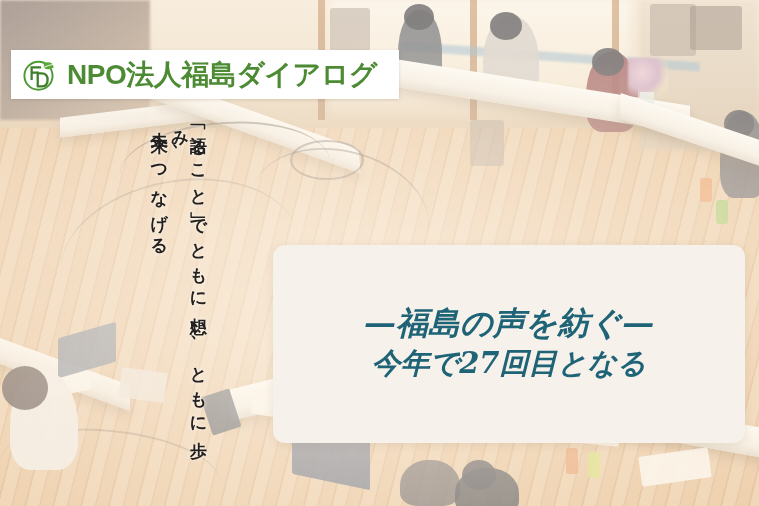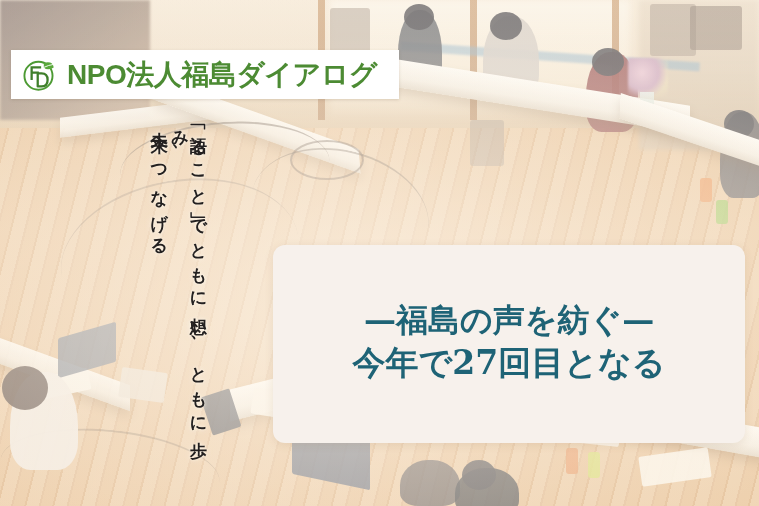--- a/index.html
+++ b/index.html
@@ -241,32 +241,33 @@
     height: 198px;
     background: #f7f1ec;
     border-radius: 12px;
     box-shadow: 0 2px 10px rgba(120,90,60,.12);
     display: flex;
     flex-direction: column;
     align-items: center;
     justify-content: center;
     box-sizing: border-box;
     padding: 6px 10px 10px;
+    font-style: italic;
   }
   .card-line {
     font-family: "DejaVu Serif", "Liberation Serif", serif;
     color: #1e6376;
     font-size: 33px;
     font-weight: 600;
     line-height: 1.32;
     white-space: nowrap;
     letter-spacing: 0px;
   }
   .card-line-1 { font-size: 32px; }
-  .card-line-2 { font-size: 33px; }
+  .card-line-2 { font-size: 29px; }
   .card-line-3 { font-size: 34px; letter-spacing: -0.5px; }
 </style>
 </head>
 <body>
 
 <div class="stage">
 
   <div class="photo">
     <div class="photo-layer floor"></div>
     <div class="photo-layer backwall"></div>

